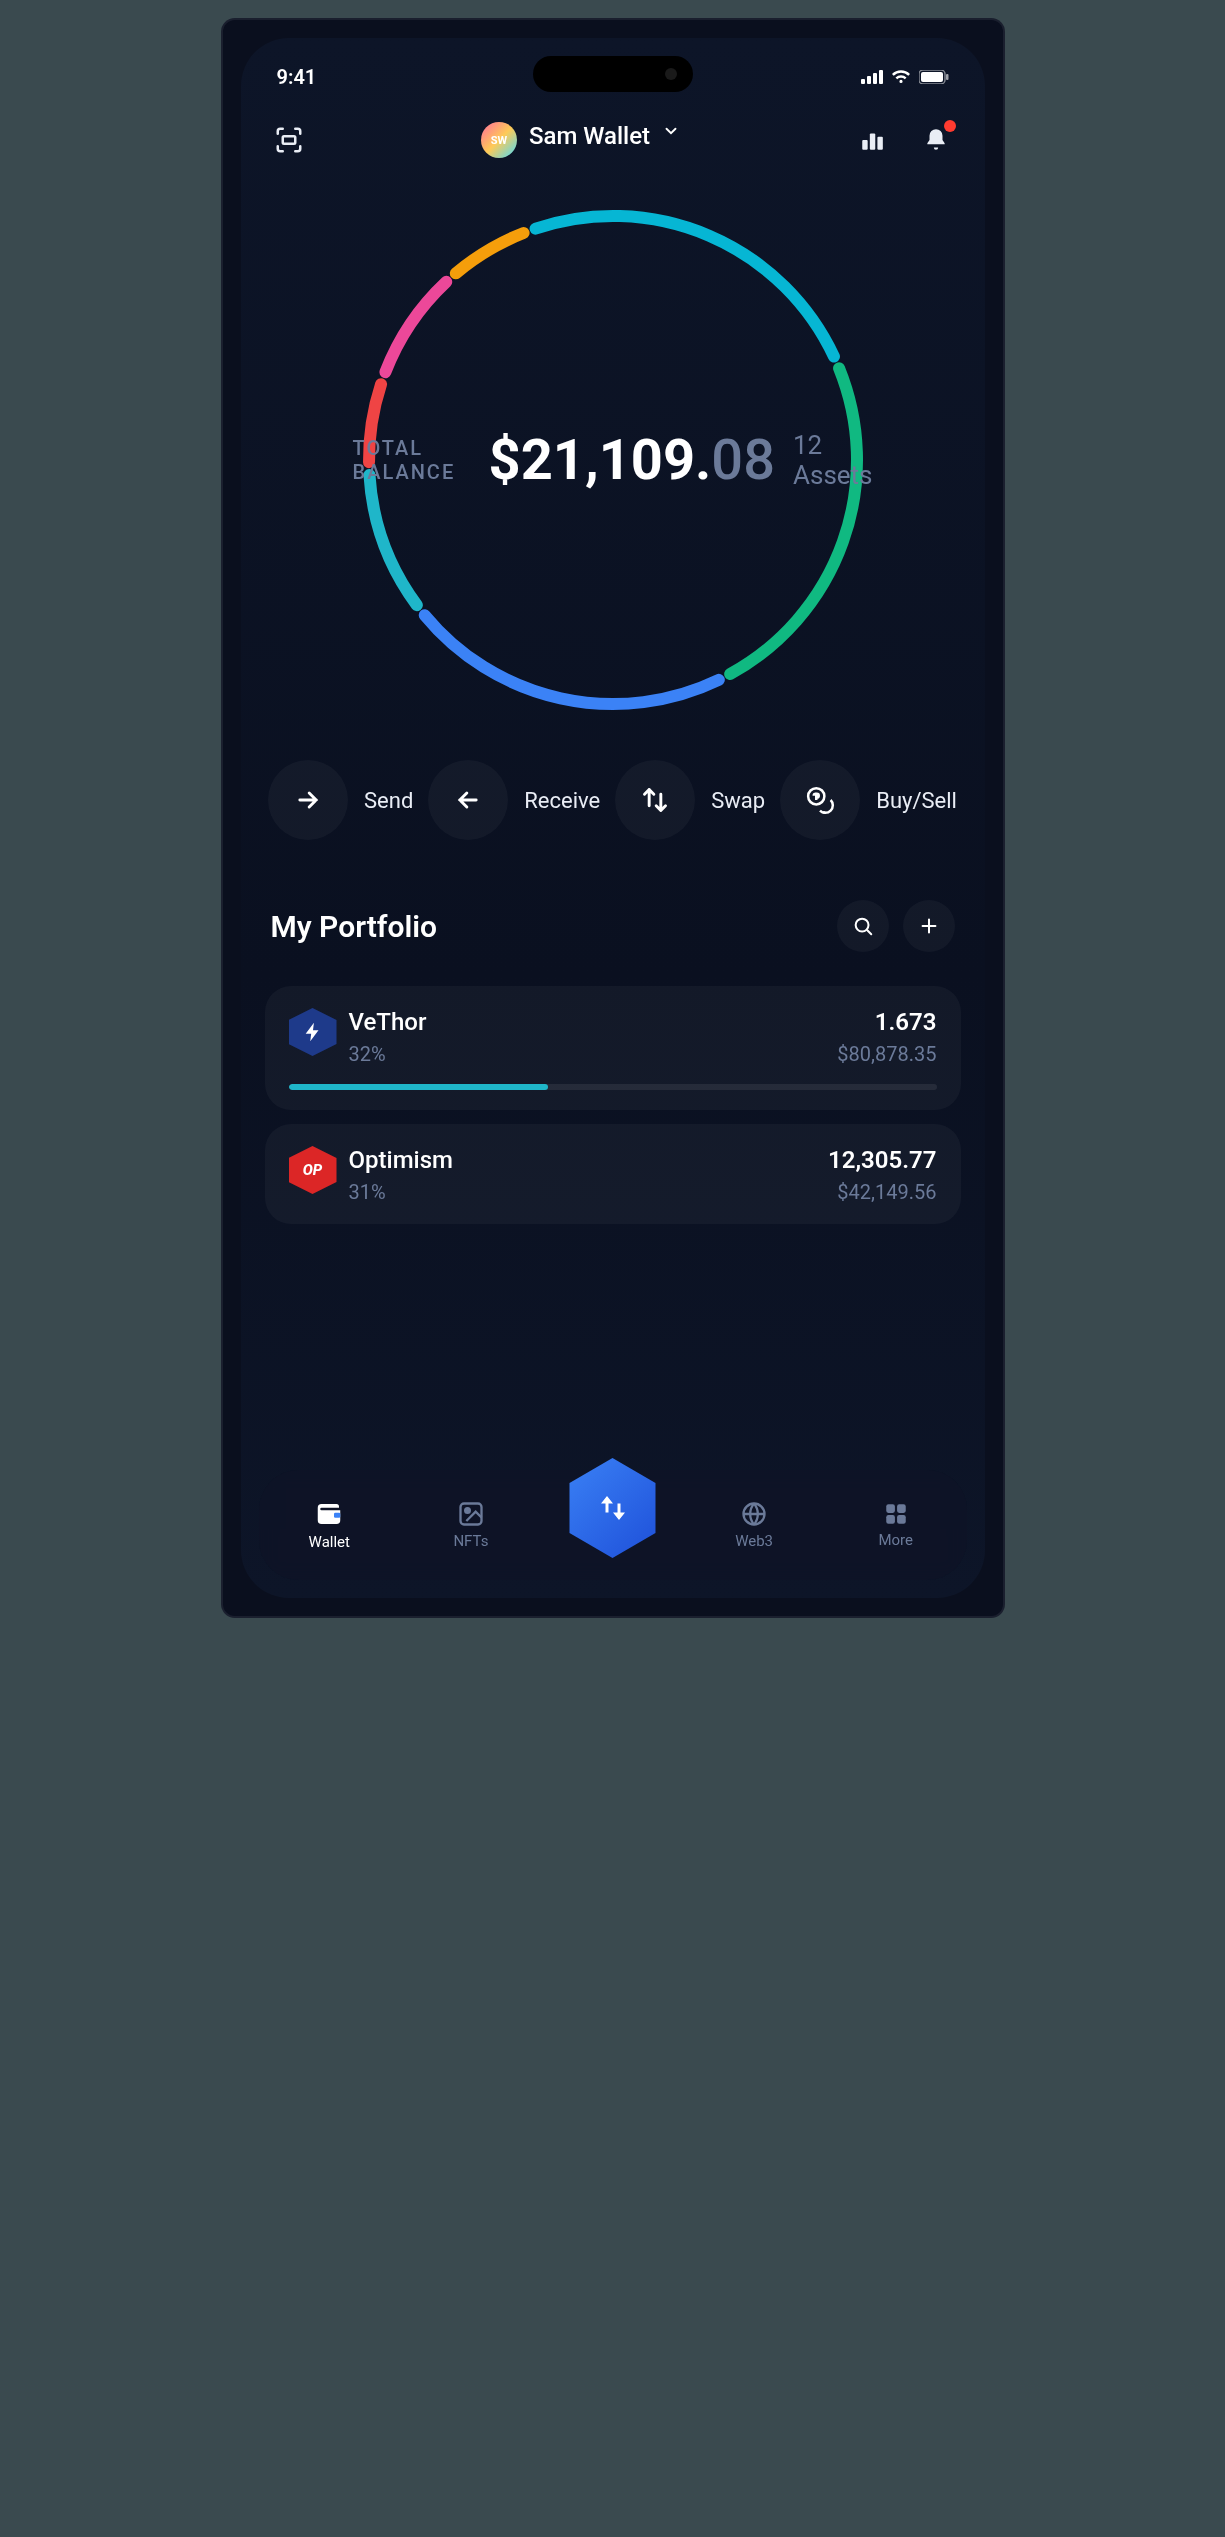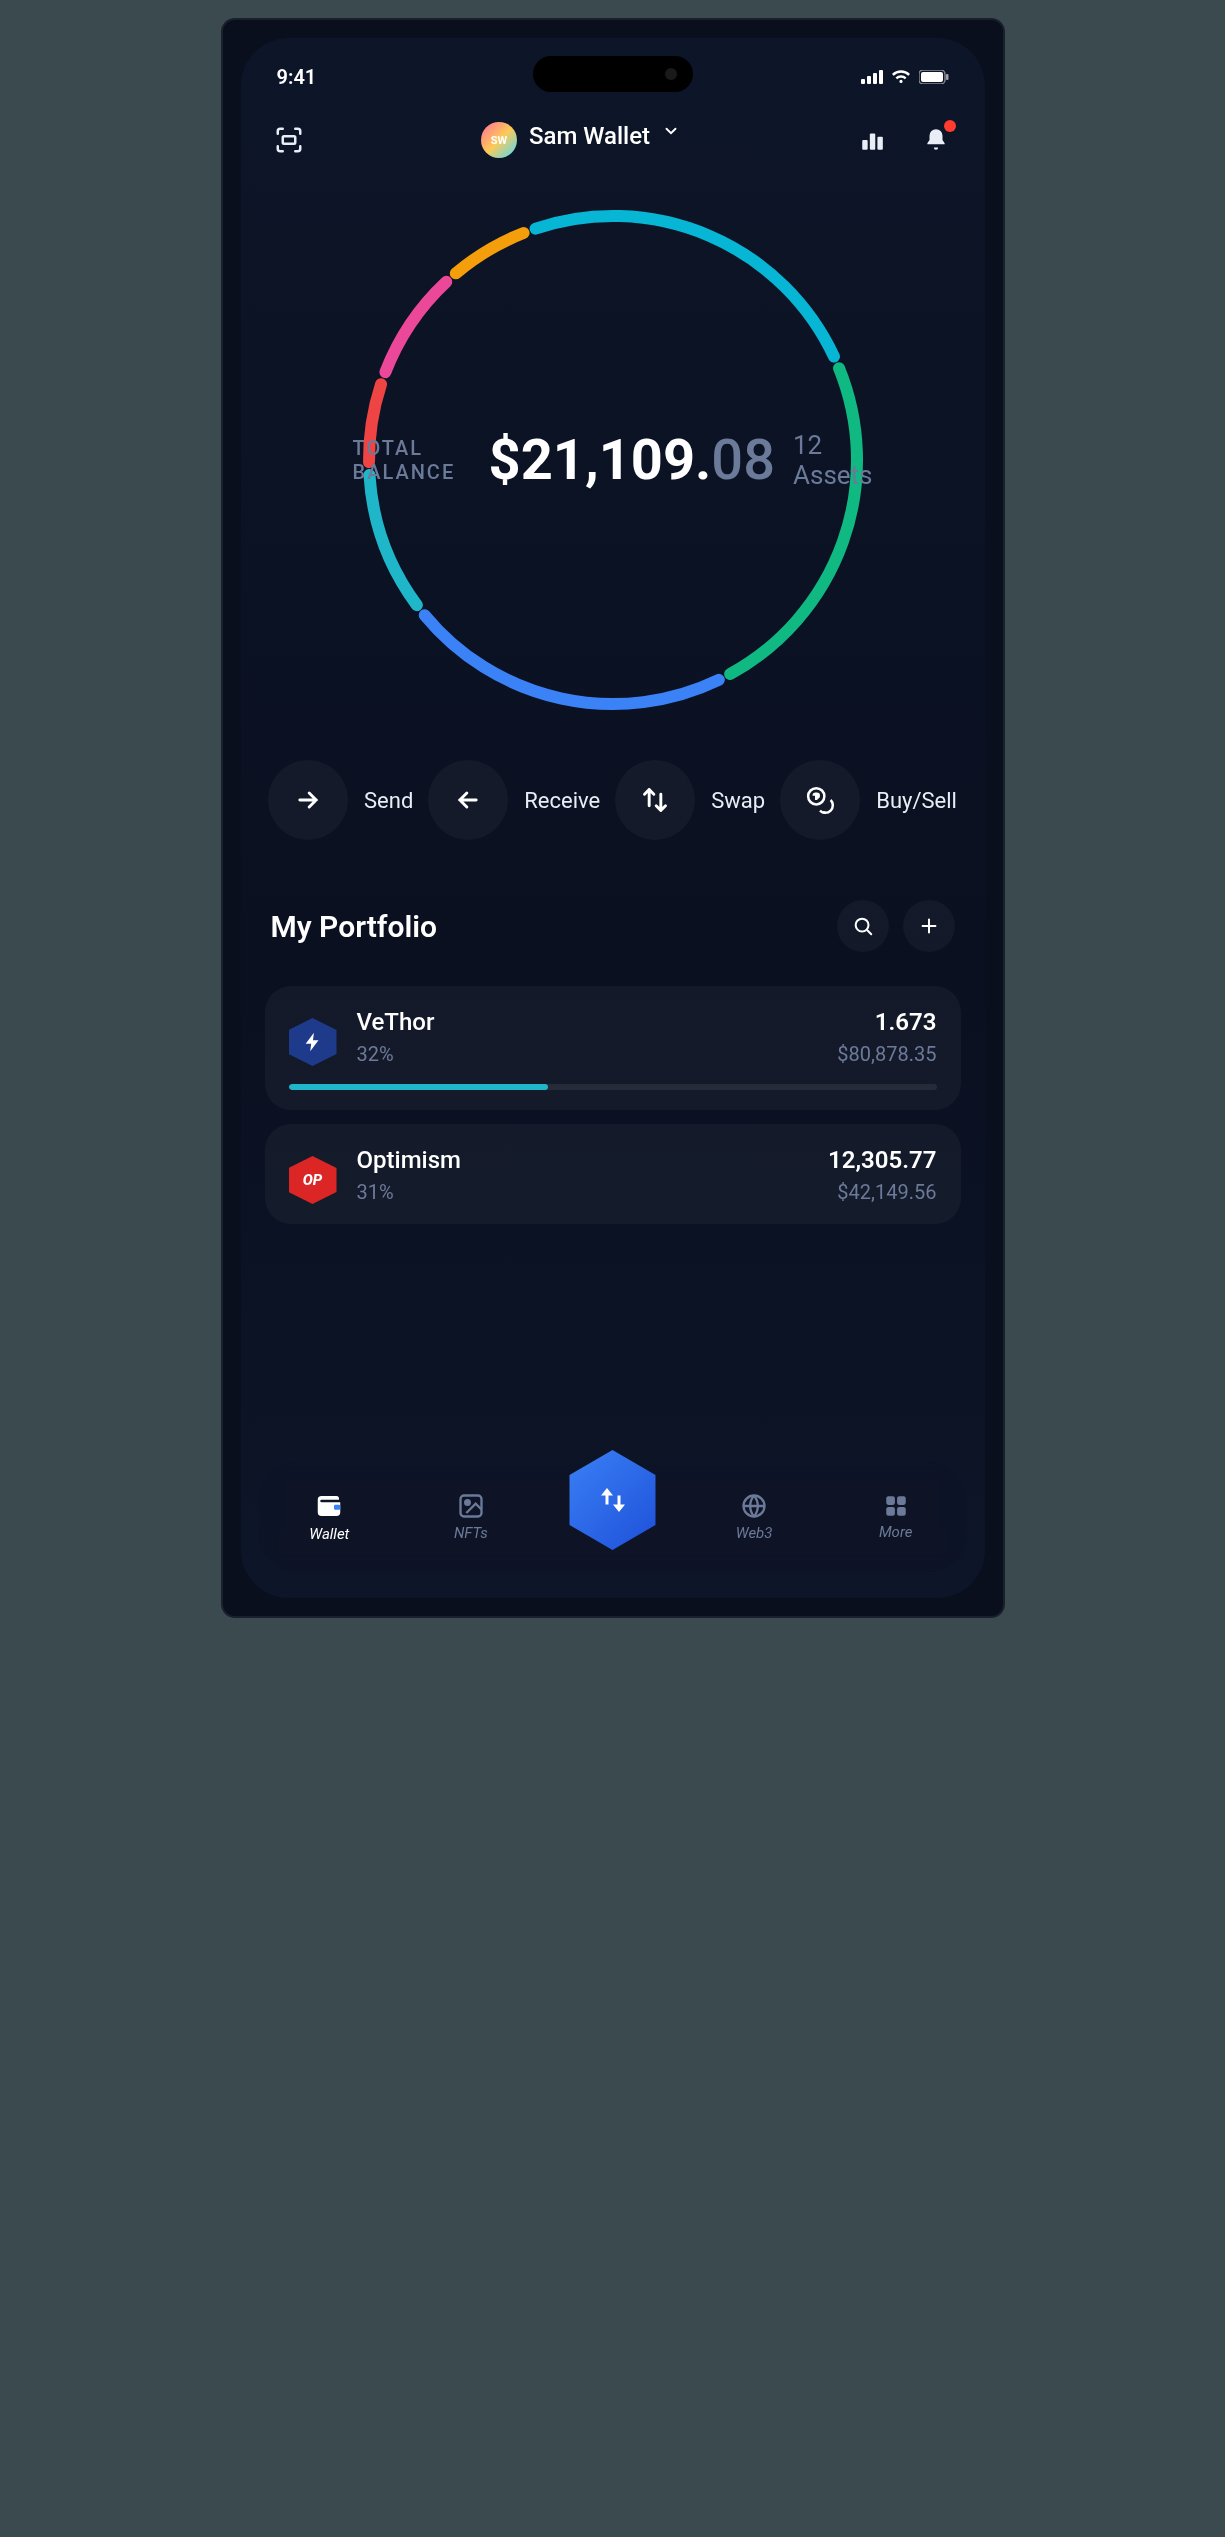--- a/index.html
+++ b/index.html
@@ -33,31 +33,31 @@
   .actions { display:flex; justify-content:space-around; padding:30px 20px 10px; }
   .action { display:flex; align-items:center; gap:16px; }
   .action-circle { width:80px; height:80px; border-radius:50%; background:rgba(255,255,255,0.04); display:flex; align-items:center; justify-content:center; color:#fff; }
   .action-label { font-size:22px; color:#e9edf5; }
   
   .portfolio-header { display:flex; align-items:center; justify-content:space-between; padding:50px 30px 20px; }
   .portfolio-title { font-size:30px; font-weight:600; }
   .portfolio-actions { display:flex; gap:14px; }
   .small-round { width:52px; height:52px; border-radius:50%; background:rgba(255,255,255,0.04); display:flex; align-items:center; justify-content:center; }
   .asset-card { margin:14px 24px; background:rgba(255,255,255,0.04); border-radius:26px; padding:22px 24px 20px; }
-  .asset-row { display:flex; align-items:flex-end; gap:20px; }
+  .asset-row { display:flex; align-items:flex-start; gap:12px; }
   .hexagon { width:48px; height:48px; clip-path:polygon(50% 0,100% 25%,100% 75%,50% 100%,0 75%,0 25%); display:flex; align-items:center; justify-content:center; }
   .asset-info { flex:1; display:flex; justify-content:space-between; }
   .asset-name { font-size:24px; font-weight:500; color:#fff; }
   .asset-pct { font-size:20px; color:#6b7a99; margin-top:6px; }
   .asset-amount { font-size:24px; font-weight:600; text-align:right; }
   .asset-value { font-size:20px; color:#6b7a99; text-align:right; margin-top:6px; }
   .asset-bar { height:6px; background:rgba(255,255,255,0.08); border-radius:3px; margin-top:18px; overflow:hidden; }
   .asset-bar-fill { height:100%; border-radius:3px; }
   
-  .bottom-nav { position:absolute; bottom:26px; left:18px; right:18px; height:110px; background:rgba(14,20,38,0.92); border-radius:40px; display:flex; align-items:center; justify-content:space-around; backdrop-filter:blur(10px);font-style:italic; }
+  .bottom-nav { position:absolute; bottom:18px; left:18px; right:18px; height:110px; background:rgba(14,20,38,0.92); border-radius:40px; display:flex; align-items:center; justify-content:space-around; backdrop-filter:blur(10px); }
   .nav-item { display:flex; flex-direction:column; align-items:center; gap:4px; color:#6b7a99; font-size:15px; width:90px;}
   .nav-item.active { color:#fff; }
   .nav-center { position:absolute; left:50%; bottom:22px; transform:translateX(-50%); width:100px; height:100px; }
   .nav-center-hex { width:100%; height:100%; background:linear-gradient(135deg,#3b82f6,#1d4ed8); clip-path:polygon(50% 0,93% 25%,93% 75%,50% 100%,7% 75%,7% 25%); display:flex; align-items:center; justify-content:center; border-radius:20px; box-shadow:0 10px 30px rgba(59,130,246,0.5); }
   .nav-spacer{width:90px;}
 </style>
 </head>
 <body>
 
 <div class="phone-frame">

